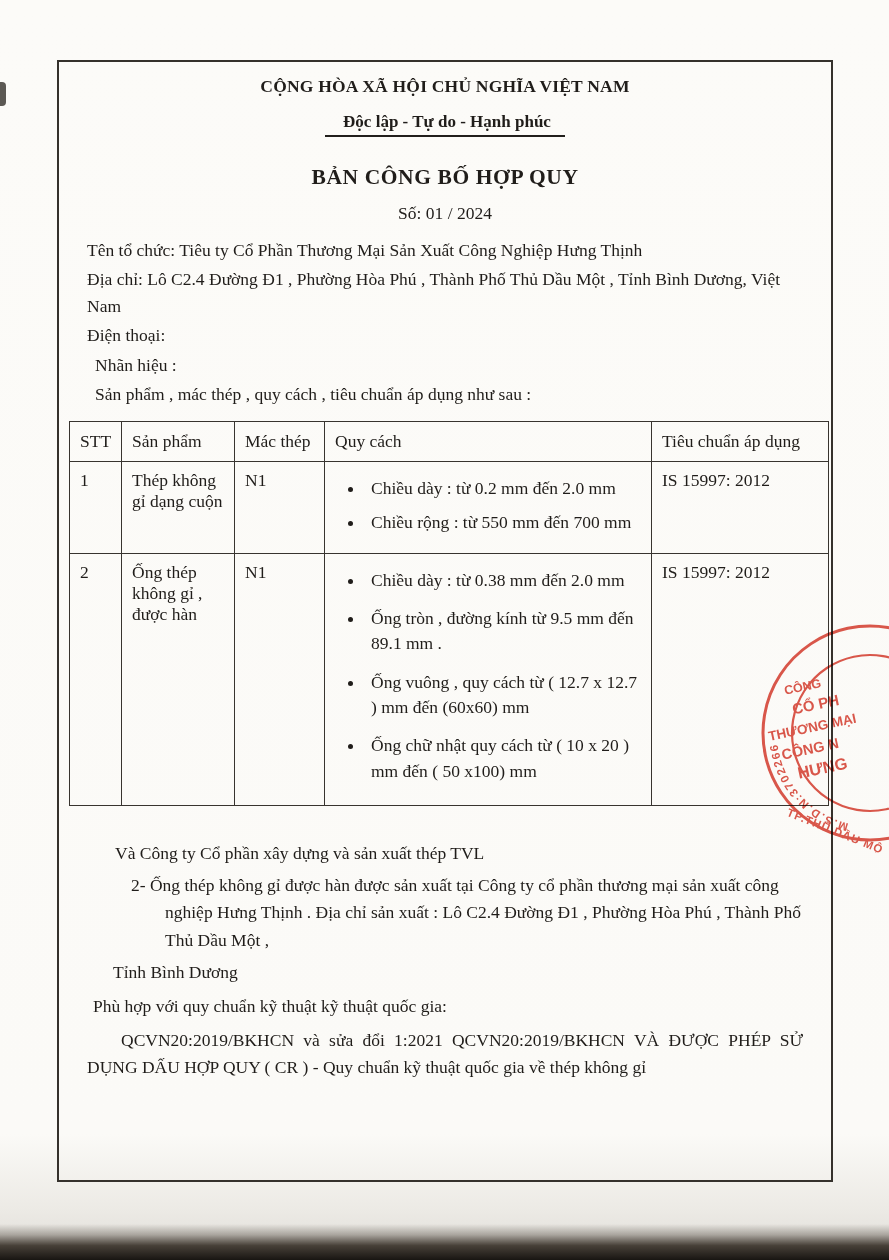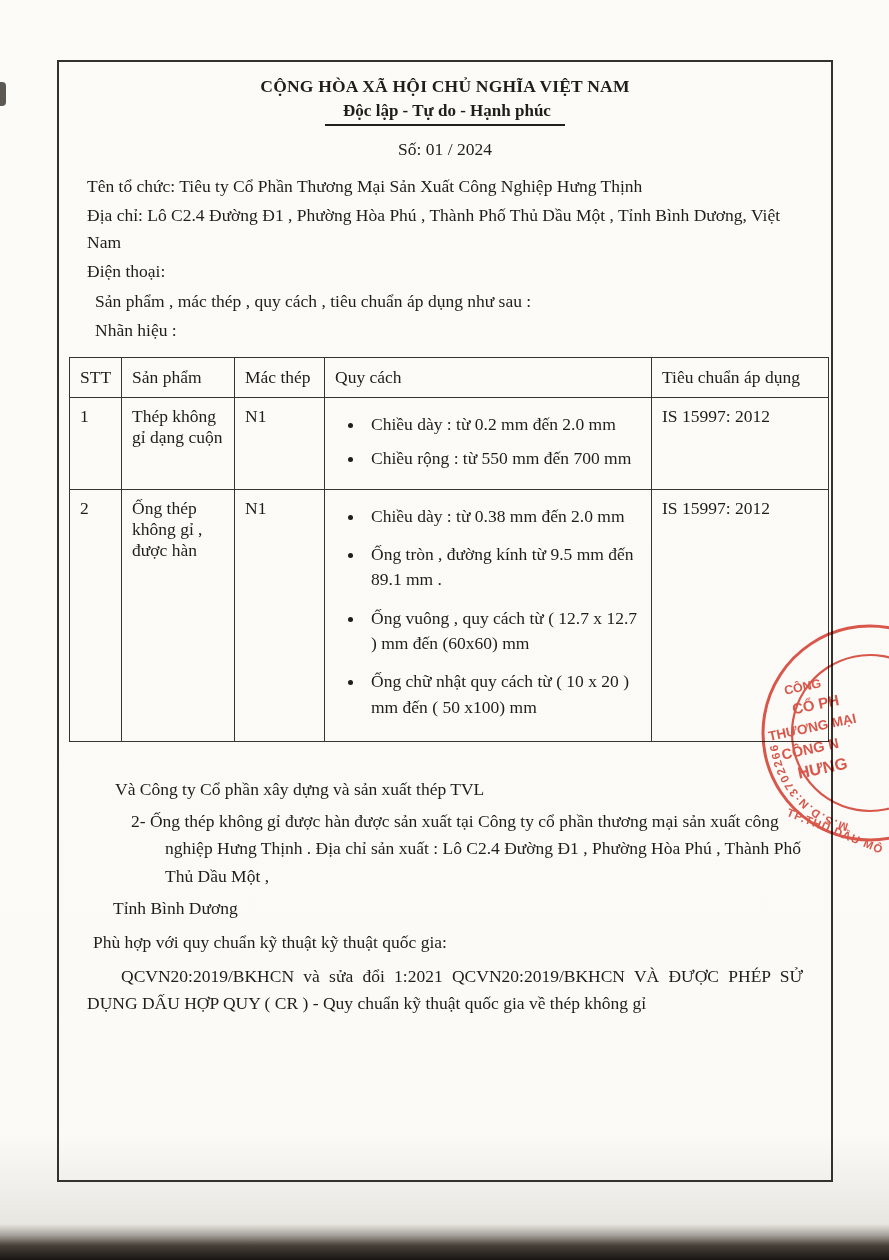--- a/index.html
+++ b/index.html
@@ -15,21 +15,21 @@
     position:absolute; inset:0;
     background:linear-gradient(180deg,#fcfbf8 0%,#fbfaf7 90%,#eceae5 96%,#e2dfda 99%);
   }
   .frame {
     position:absolute; left:57px; top:60px; width:776px; height:1122px;
     border:2px solid #35312c;
     padding:14px 10px 4px;
   }
   .center { text-align:center; }
   .nat-title { font-size:17.5px; font-weight:bold; letter-spacing:.2px; }
-  .motto-wrap { margin-top:3px; }
+  .motto-wrap { margin-top:14px; }
   .motto {
     display:inline-block; font-size:17px; font-weight:bold;
     padding:1px 14px 3px 18px; border-bottom:2.2px solid #221f1c;
   }
   .doc-title { margin-top:28px; font-size:21.5px; font-weight:bold; letter-spacing:.6px; }
   .doc-number { margin-top:13px; font-size:17.5px; }
   .info { margin:13px 18px 0; font-size:17.5px; line-height:1.55; }
   .info p { margin-top:2px; }
   .indent-sm { margin-left:8px; }
   .bold { font-weight:bold; }
@@ -84,29 +84,30 @@
 
 <div class="page">
 
   <div class="frame">
 
     <div class="center">
       <div class="nat-title">CỘNG HÒA XÃ HỘI CHỦ NGHĨA VIỆT NAM</div>
       <div class="motto-wrap">
         <span class="motto">Độc lập - Tự do - Hạnh phúc</span>
       </div>
+      <div class="doc-title">BẢN CÔNG BỐ HỢP QUY</div>
       <div class="doc-number">Số: 01 / 2024</div>
     </div>
 
     <div class="info">
       <p>Tên tổ chức: Tiêu ty Cổ Phần Thương Mại Sản Xuất Công Nghiệp Hưng Thịnh</p>
       <p>Địa chỉ: Lô C2.4 Đường Đ1 , Phường Hòa Phú , Thành Phố Thủ Dầu Một , Tỉnh Bình Dương, Việt Nam</p>
       <p>Điện thoại:</p>
+      <p class="indent-sm">Nhãn hiệu :</p>
       <p class="indent-sm">Sản phẩm , mác thép , quy cách , tiêu chuẩn áp dụng như sau :</p>
-      <p class="indent-sm">Nhãn hiệu :</p>
     </div>
 
     <table class="spec">
       <colgroup>
         <col style="width:52px">
         <col style="width:113px">
         <col style="width:90px">
         <col style="width:327px">
         <col style="width:177px">
       </colgroup>

